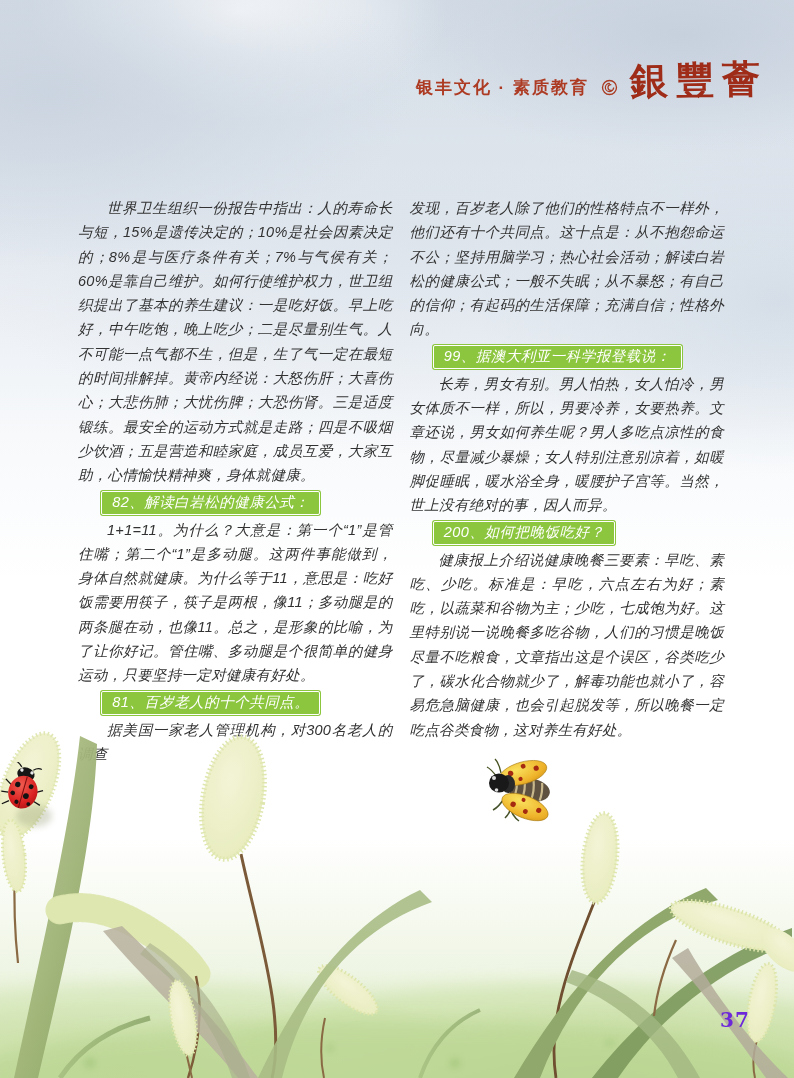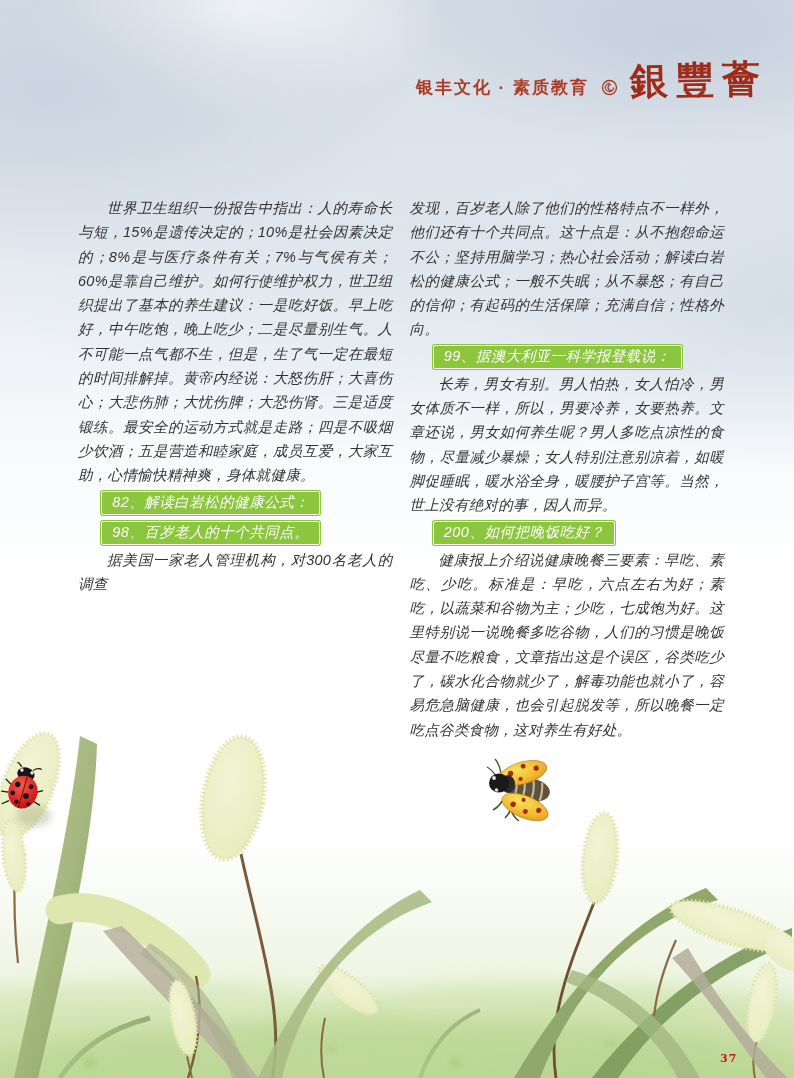--- a/index.html
+++ b/index.html
@@ -59,44 +59,45 @@
     background:
       radial-gradient(ellipse 300px 90px at 15% 95%, rgba(168,200,120,.45) 0%, rgba(168,200,120,0) 75%),
       radial-gradient(ellipse 360px 100px at 75% 98%, rgba(160,195,112,.45) 0%, rgba(160,195,112,0) 75%),
       linear-gradient(to bottom, rgba(255,255,255,0) 0%, rgba(232,241,217,.7) 55%, #d6e7ba 85%, #cadfa9 100%);
   }
   .grass-svg{position:absolute;left:0;top:718px;width:794px;height:360px;}
   .ladybug-red{position:absolute;left:0px;top:762px;width:46px;height:52px;}
   .ladybug-yellow{position:absolute;left:484px;top:750px;width:78px;height:80px;}
   
   .pagenum{
-    position:absolute;left:720px;top:1052px;
+    position:absolute;left:720px;top:1008px;
     font-family:"DejaVu Serif","Liberation Serif",serif;
-    font-size:11px;font-weight:bold;color:#b91c1c;letter-spacing:1px;
+    font-size:20px;font-weight:bold;color:#6d28d9;letter-spacing:1px;
   }
 </style>
 </head>
 <body>
 
 <div class="clouds"></div>
 
 <div class="header">
   <span class="brand">银丰文化 · 素质教育</span>
   <svg class="spiral" viewBox="0 0 18 18">
     <circle cx="9" cy="9" r="7.4" fill="none" stroke="#a93a22" stroke-width="1.4"></circle>
     <path d="M9,4.6 A4.4,4.4 0 1,0 13.4,9 A3,3 0 1,1 10.4,6" fill="none" stroke="#a93a22" stroke-width="1.3" stroke-linecap="round"></path>
   </svg>
   <span class="logo">銀豐薈</span>
 </div>
 
 <div class="columns">
   <div class="col">
     <p class="para">世界卫生组织一份报告中指出：人的寿命长与短，15%是遗传决定的；10%是社会因素决定的；8%是与医疗条件有关；7%与气侯有关；60%是靠自己维护。如何行使维护权力，世卫组织提出了基本的养生建议：一是吃好饭。早上吃好，中午吃饱，晚上吃少；二是尽量别生气。人不可能一点气都不生，但是，生了气一定在最短的时间排解掉。黄帝内经说：大怒伤肝；大喜伤心；大悲伤肺；大忧伤脾；大恐伤肾。三是适度锻练。最安全的运动方式就是走路；四是不吸烟少饮酒；五是营造和睦家庭，成员互爱，大家互助，心情愉快精神爽，身体就健康。</p>
     <div class="pill">82、解读白岩松的健康公式：</div>
-    <div class="pill">98、百岁老人的十个共同点。</div>
+    <p class="para">1+1=11。为什么？大意是：第一个“1”是管住嘴；第二个“1”是多动腿。这两件事能做到，身体自然就健康。为什么等于11，意思是：吃好饭需要用筷子，筷子是两根，像11；多动腿是的两条腿在动，也像11。总之，是形象的比喻，为了让你好记。管住嘴、多动腿是个很简单的健身运动，只要坚持一定对健康有好处。</p>
+    <div class="pill">81、百岁老人的十个共同点。</div>
     <p class="para">据美国一家老人管理机构，对300名老人的调查</p>
   </div>
   <div class="col">
     <p class="para no-indent">发现，百岁老人除了他们的性格特点不一样外，他们还有十个共同点。这十点是：从不抱怨命运不公；坚持用脑学习；热心社会活动；解读白岩松的健康公式；一般不失眠；从不暴怒；有自己的信仰；有起码的生活保障；充满自信；性格外向。</p>
     <div class="pill">99、据澳大利亚一科学报登载说：</div>
     <p class="para">长寿，男女有别。男人怕热，女人怕冷，男女体质不一样，所以，男要冷养，女要热养。文章还说，男女如何养生呢？男人多吃点凉性的食物，尽量减少暴燥；女人特别注意别凉着，如暖脚促睡眠，暖水浴全身，暖腰护子宫等。当然，世上没有绝对的事，因人而异。</p>
     <div class="pill">200、如何把晚饭吃好？</div>
     <p class="para">健康报上介绍说健康晚餐三要素：早吃、素吃、少吃。标准是：早吃，六点左右为好；素吃，以蔬菜和谷物为主；少吃，七成饱为好。这里特别说一说晚餐多吃谷物，人们的习惯是晚饭尽量不吃粮食，文章指出这是个误区，谷类吃少了，碳水化合物就少了，解毒功能也就小了，容易危急脑健康，也会引起脱发等，所以晚餐一定吃点谷类食物，这对养生有好处。</p>
   </div>
 </div>

